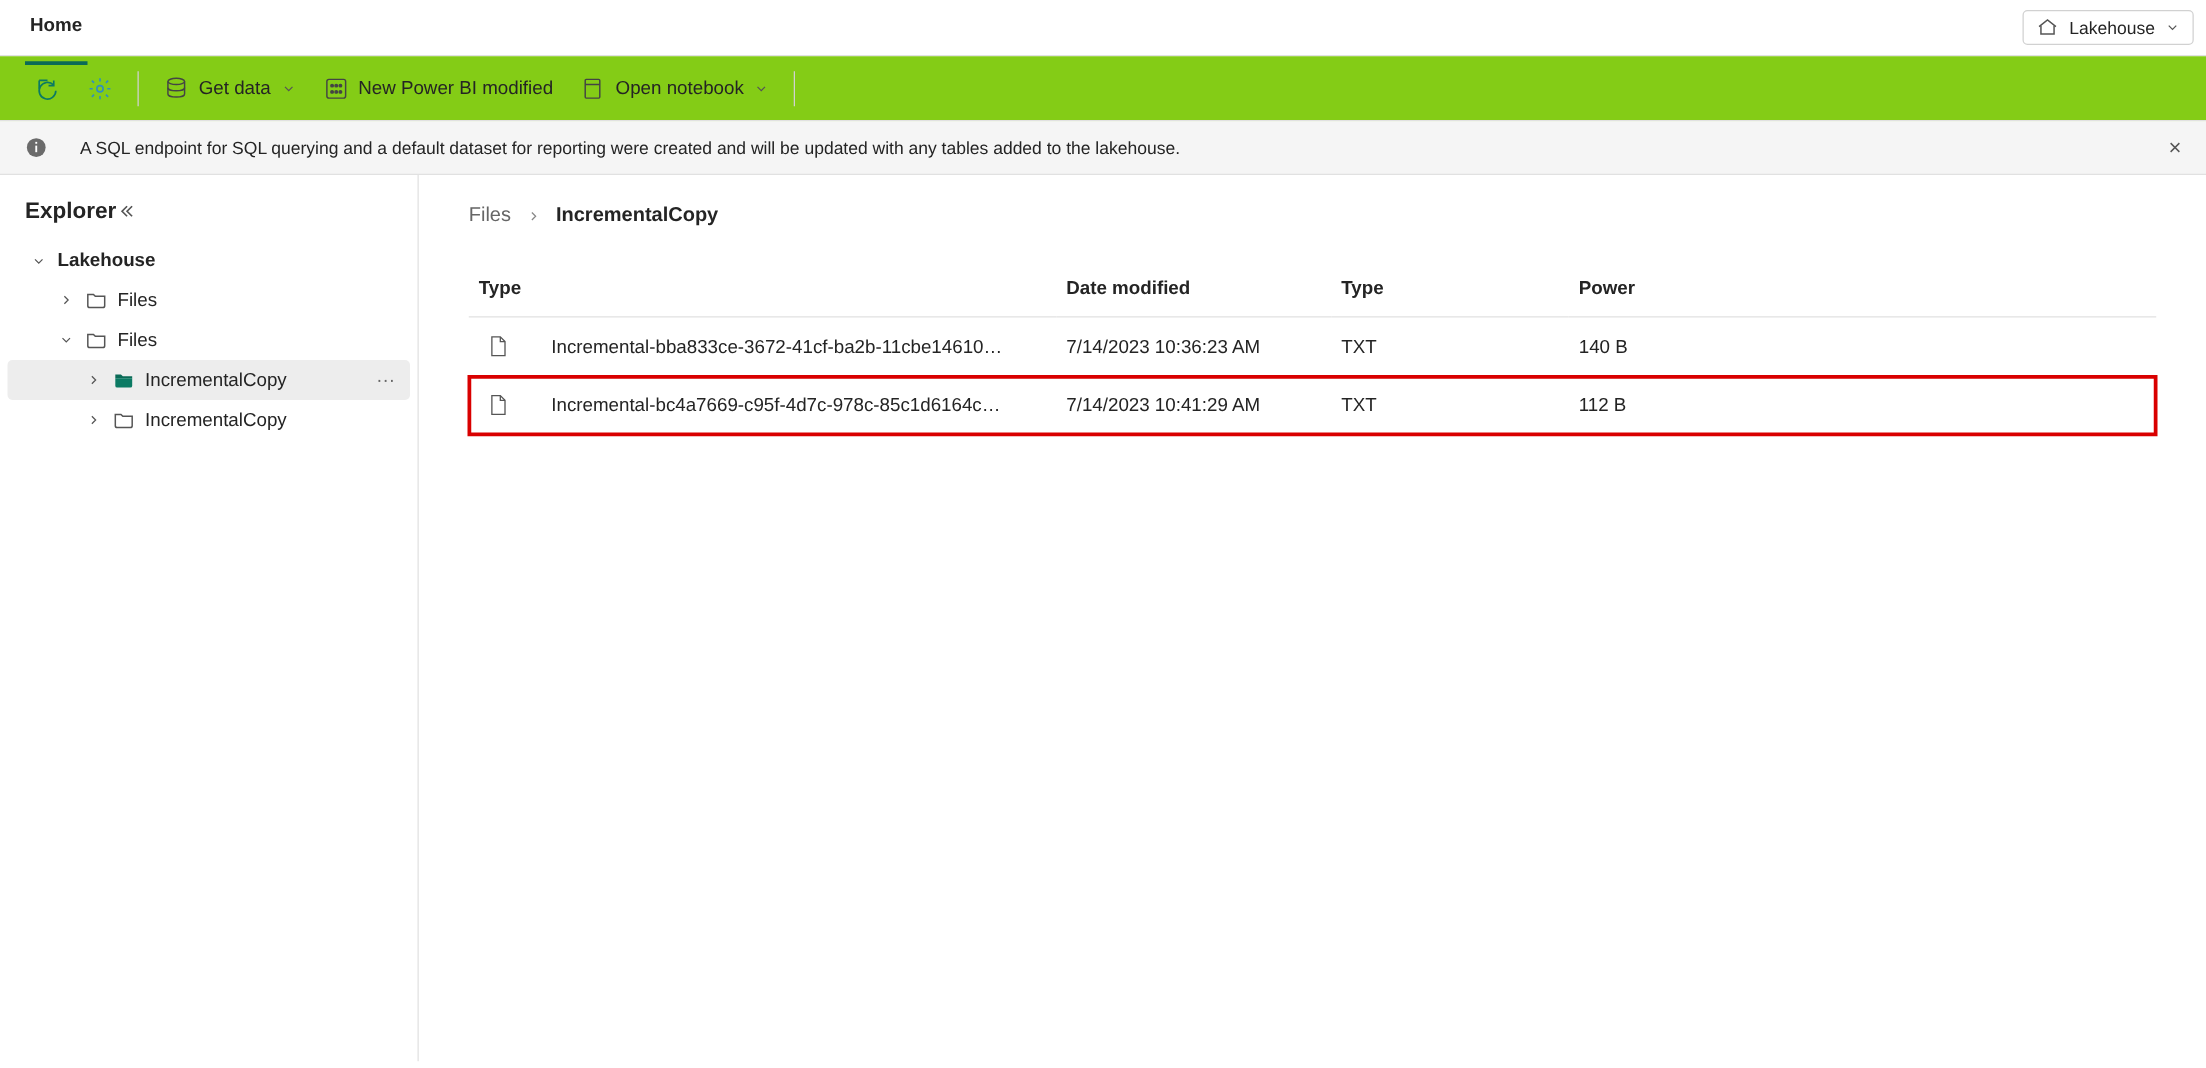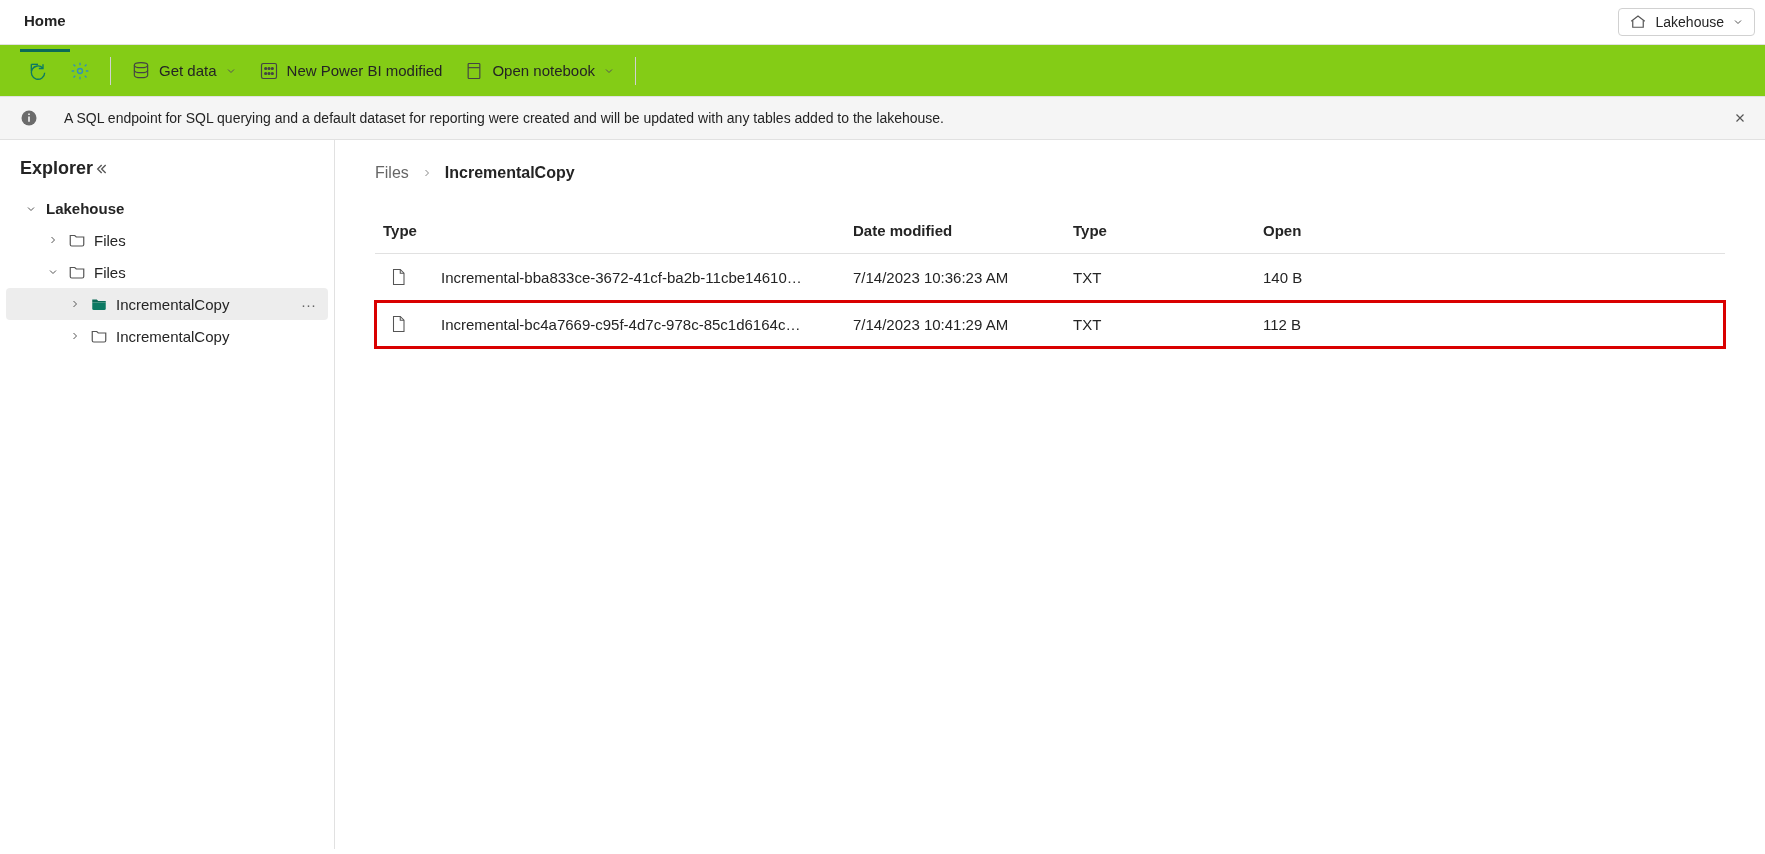--- a/index.html
+++ b/index.html
@@ -395,21 +395,21 @@
         </span>
       <span class="bc-current">IncrementalCopy</span>
     </div>
 
     <table class="file-table">
       <thead>
         <tr>
           <th class="col-name">Type</th>
           <th class="col-date">Date modified</th>
           <th class="col-type">Type</th>
-          <th class="col-size">Open</th>
+          <th class="col-size">Power</th>
         </tr>
       </thead>
       <tbody id="file-rows">
           <tr>
             <td>
               <div class="name-cell">
                 <span class="svg">
                   <svg width="18" height="18" viewBox="0 0 24 24" fill="none" stroke="#555" stroke-width="1.4">
                     <path d="M6 2h9l5 5v15H6z"></path>
                     <path d="M15 2v5h5"></path>

